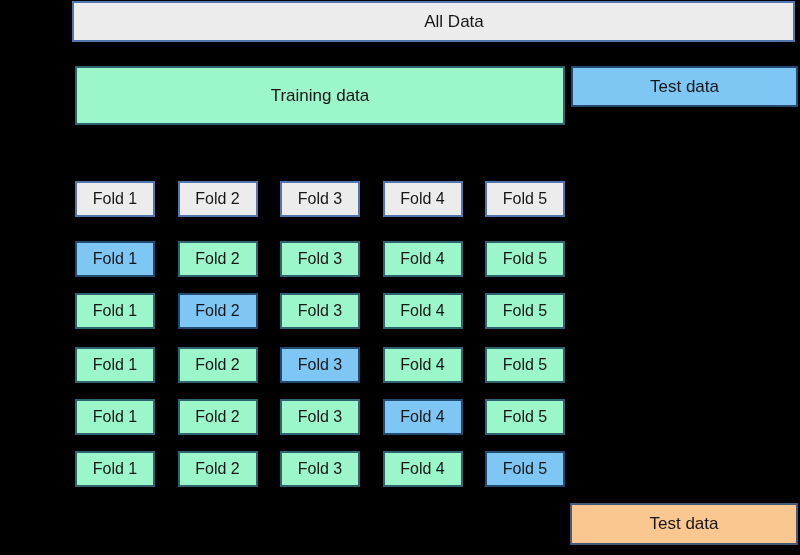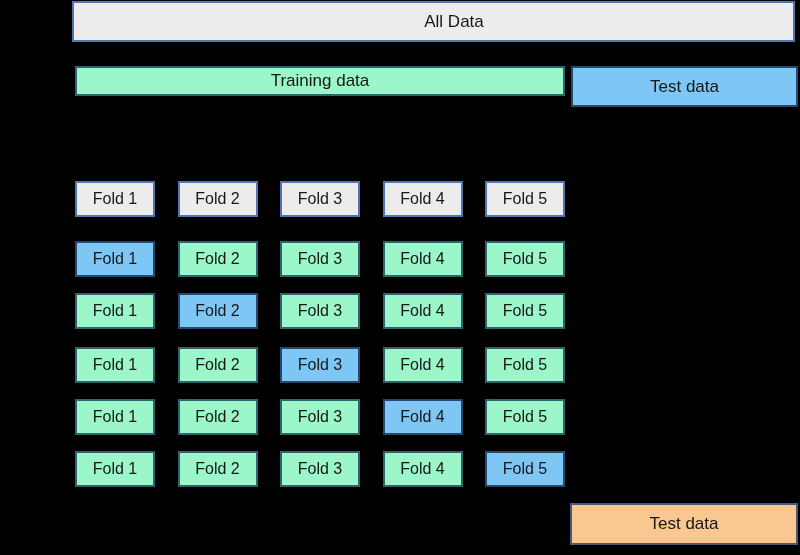--- a/index.html
+++ b/index.html
@@ -27,21 +27,21 @@
     position: absolute;
     border: 2px solid;
     font-size: 17px;
   }
   .bar.gray   { background: var(--gray-fill,   #ececec); border-color: var(--gray-border,   #4f77ad); }
   .bar.green  { background: var(--green-fill,  #9bf6c9); border-color: var(--green-border,  #2e6370); }
   .bar.blue   { background: var(--blue-fill,   #7ec7f4); border-color: var(--blue-border,   #224a70); }
   .bar.orange { background: var(--orange-fill, #f9c78f); border-color: var(--orange-border, #47597a); }
 
   .all-data-bar    { left: 72px;  top: 1px;   width: 723px; height: 41px; padding-left: 41px; }
-  .training-bar    { left: 75px;  top: 66px;  width: 490px; height: 30px; }
+  .training-bar    { left: 75px;  top: 66px;  width: 490px; height: 59px; }
   .test-bar-blue   { left: 571px; top: 66px;  width: 227px; height: 41px; }
   .test-bar-orange { left: 570px; top: 503px; width: 228px; height: 42px; }
 
   .fold-grid {
     position: absolute;
     left: 75px;
     top: 181px;
     width: 490px;
   }
   .fold-row {

